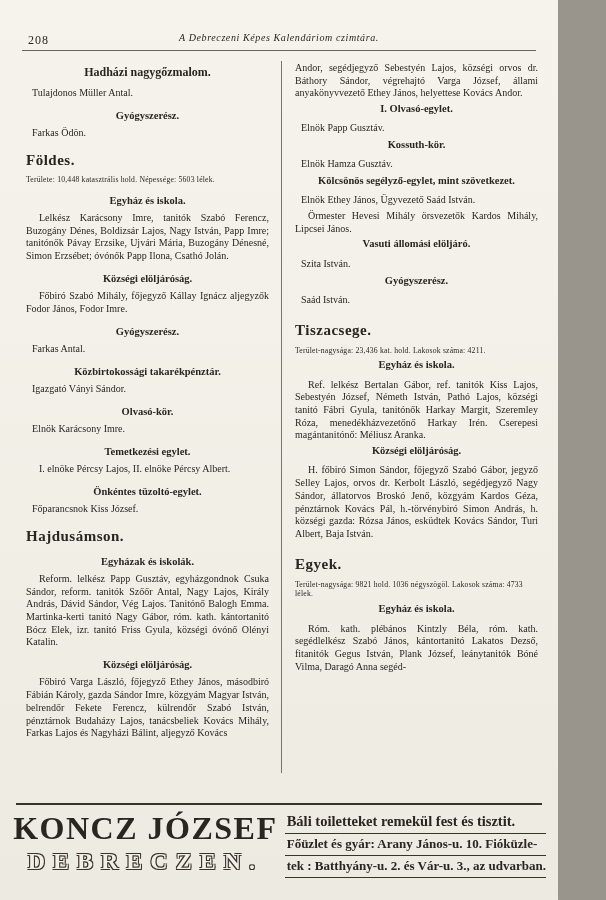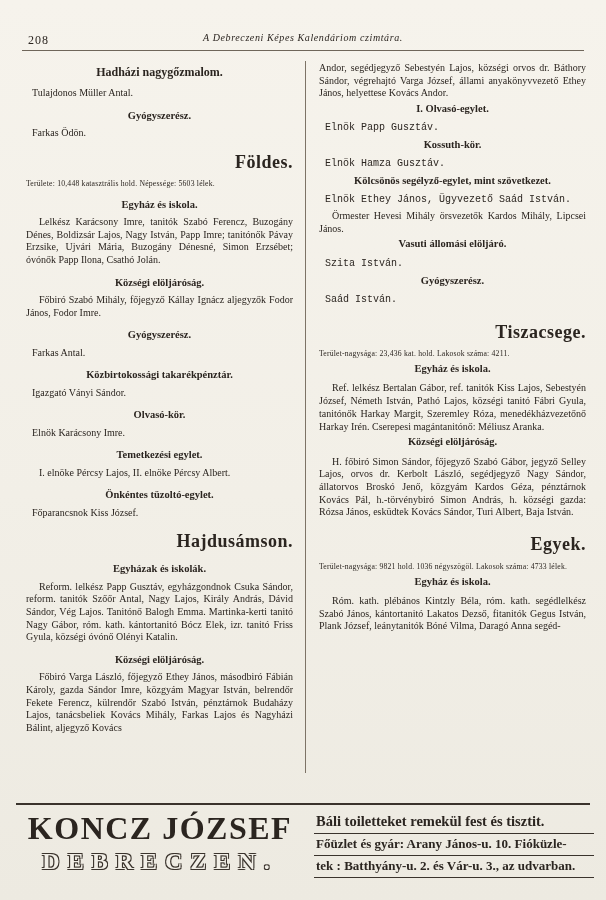--- a/index.html
+++ b/index.html
@@ -1,48 +1,48 @@
 <!DOCTYPE html>
 <html><head>
 <meta charset="utf-8">
 <style>
   * { margin:0; padding:0; box-sizing:border-box; }
   html,body { width:606px; }
   body { background:#9a958c; font-family:"Liberation Serif","DejaVu Serif",serif; }
 
   .page {
-    width:606px; height:900px; position:relative; overflow:hidden;
+    width:558px; height:900px; position:relative; overflow:hidden;
     background:linear-gradient(180deg,#f6f3ec 0%, #f2efe7 55%, #edeae1 100%);
     color:#2b2520;
   }
 
   
   .header { position:relative; padding-top:32px; }
   .pagenum { position:absolute; left:28px; top:33px; font-size:12px; letter-spacing:1px; }
   .title { display:block; text-align:center; font-style:italic; font-size:10px; letter-spacing:0.6px; }
   .header-rule { height:1px; background:#6f665a; margin:7px 22px 0 22px; }
 
   
   .columns { display:flex; padding:10px 20px 0 26px; height:722px; overflow:hidden; }
   .col { flex:1; min-width:0; }
   .col-left  { padding-right:12px; }
   .col-right { padding-left:13px; }
   .divider { width:1px; background:#7d7366; }
 
   .blk { font-size:10px; line-height:1.27; }
-  .blk-town { font-size:18px; font-weight:bold; text-align:right; margin:11px 0 5px; letter-spacing:0.5px; }
+  .blk-town { font-size:15px; font-weight:bold; text-align:left; margin:11px 0 5px; letter-spacing:0.5px; }
   .blk-h2   { font-size:12px; font-weight:bold; text-align:center; margin:4px 0 7px; }
   .blk-head { font-size:10.5px; font-weight:bold; text-align:center; margin:9px 0 5px; }
   .blk-p    { margin:2px 0 2px 6px; }
   .blk-body { text-align:justify; text-indent:13px; margin:1px 0; }
   .blk-body0{ text-align:justify; margin:1px 0; }
   .blk-stats{ font-size:7.7px; text-align:left; margin:2px 0 3px; letter-spacing:0.2px; }
 
   .col-right .blk-head { margin:2px 0 7px; }
-  .col-right .blk-p    { margin:3px 0 3px 6px;font-family:Liberation Mono, monospace; }
+  .col-right .blk-p    { margin:3px 0 3px 6px; }
   .col-right .blk-town { margin:14px 0 6px; }
 
   
   .footer { position:absolute; left:0; right:0; bottom:0; height:97px; padding:0 12px; }
   .footer-rule { height:2px; background:#3a332c; margin:0 4px 0 4px; }
   .footer-inner { display:flex; padding-top:5px; }
   .brand { width:296px; text-align:center; padding-top:2px; }
   .brand-name { font-size:32px; font-weight:bold; letter-spacing:1.5px; line-height:1.05; white-space:nowrap; }
   .brand-city {
     font-size:24px; font-weight:bold; letter-spacing:8px; line-height:1.25;

